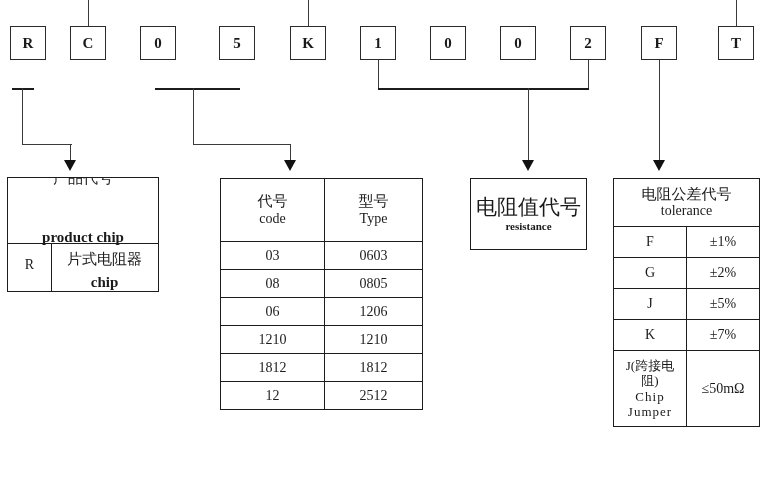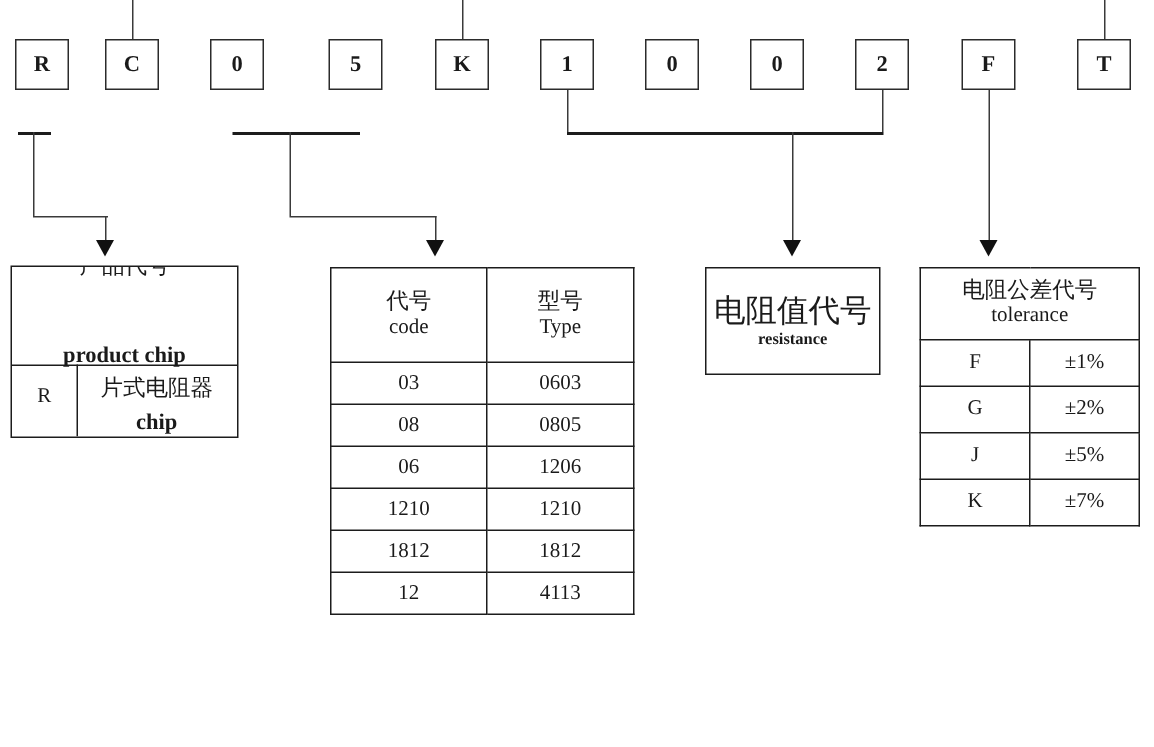--- a/index.html
+++ b/index.html
@@ -212,21 +212,21 @@
     <tr>
       <td class="cell" style="height:27px;">1210</td>
       <td class="cell">1210</td>
     </tr>
     <tr>
       <td class="cell" style="height:27px;">1812</td>
       <td class="cell">1812</td>
     </tr>
     <tr>
       <td class="cell" style="height:27px;">12</td>
-      <td class="cell">4113</td>
+      <td class="cell">2512</td>
     </tr>
   </tbody>
     </table>
 
   <div class="panel" style="left:470px; top:178px; width:117px; height:72px;">
     <div class="rv-inner">
       <div class="rv-cn">电阻值代号</div>
       <div class="rv-en">resistance</div>
     </div>
   </div>
@@ -248,16 +248,25 @@
       <td class="cell">±2%</td>
     </tr>
     <tr>
       <td class="cell-b" style="height:30px;">J</td>
       <td class="cell">±5%</td>
     </tr>
     <tr>
       <td class="cell-b" style="height:30px;">K</td>
       <td class="cell">±7%</td>
     </tr>
+    <tr>
+      <td class="jumper-cell" style="height:75px;">
+        <div>J(跨接电</div>
+        <div>阻)</div>
+        <div class="cjw">Chip</div>
+        <div class="cjw">Jumper</div>
+      </td>
+      <td class="cell">≤50mΩ</td>
+    </tr>
   </tbody>
     </table>
 
 </div>
 
 </body></html>

